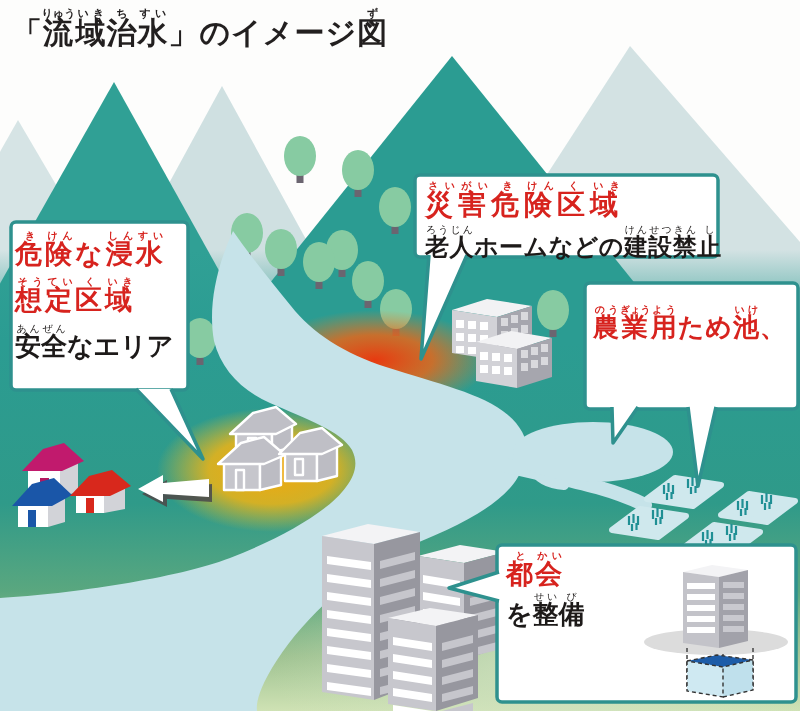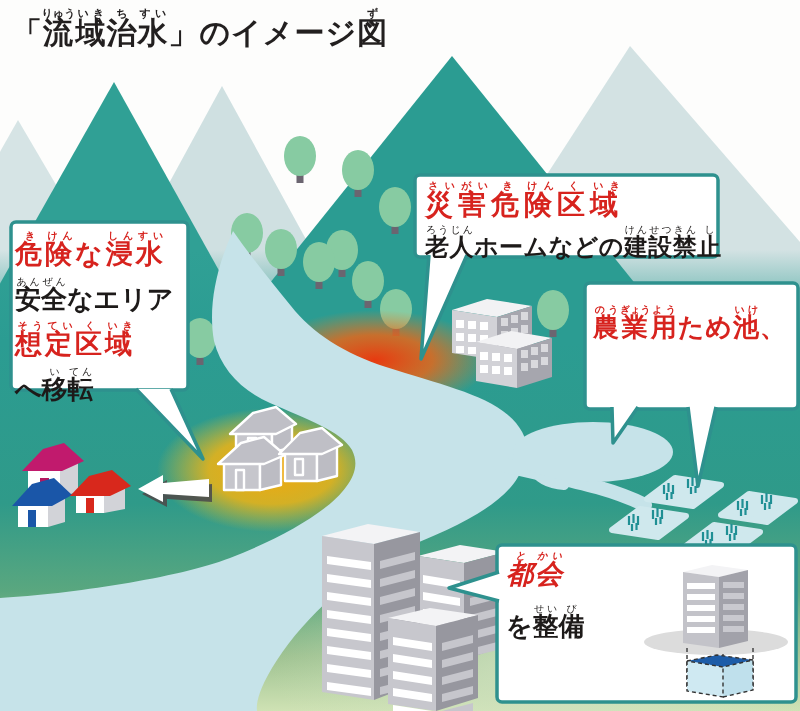--- a/index.html
+++ b/index.html
@@ -17,21 +17,21 @@
   .c1{left:15px;top:231px;}
   .c1 .red{font-size:27px;letter-spacing:3px;margin-bottom:9px;}
   .c1 .black{font-size:26px;letter-spacing:0px;margin-bottom:7px;}
   .c2{left:425px;top:181px;}
   .c2 .red{font-size:28px;letter-spacing:5px;margin-bottom:6px;}
   .c2 .black{font-size:24px;letter-spacing:0.5px;}
   .c3{left:593px;top:305px;}
   .c3 .red{font-size:26px;letter-spacing:1px;margin-bottom:7px;}
   .c3 .black{font-size:26px;letter-spacing:1px;}
   .c4{left:506px;top:551px;}
-  .c4 .red{font-size:27px;letter-spacing:2px;margin-bottom:16px;font-style:italic;}
+  .c4 .red{font-size:27px;letter-spacing:2px;margin-bottom:4px;}
   .c4 .black{font-size:26px;letter-spacing:0px;margin-bottom:6px;}
 </style>
 </head>
 <body>
 
 <div id="stage">
 
 <svg id="scene" width="800" height="711" viewBox="0 0 800 711">
   <defs>
     <linearGradient id="landGrad" x1="0" y1="250" x2="0" y2="711" gradientUnits="userSpaceOnUse">
@@ -330,23 +330,22 @@
       <polyline points="687,661 687,691 723,697 723,667"></polyline>
       <polyline points="723,697 753,690 753,660"></polyline>
     </g>
   </g>
 </svg>
 
 <div id="title" class="txt">「<ruby>流<rt>りゅう</rt></ruby><ruby>域<rt>いき</rt></ruby><ruby>治<rt>ち</rt></ruby><ruby>水<rt>すい</rt></ruby>」のイメージ<ruby>図<rt>ず</rt></ruby></div>
 
 <div class="txt c1">
   <span class="line red"><ruby>危<rt>き</rt></ruby><ruby>険<rt>けん</rt></ruby>な<ruby>浸<rt>しん</rt></ruby><ruby>水<rt>すい</rt></ruby></span>
+  <span class="line red"><ruby>想<rt>そう</rt></ruby><ruby>定<rt>てい</rt></ruby><ruby>区<rt>く</rt></ruby><ruby>域<rt>いき</rt></ruby></span>
   <span class="line black"><ruby>安<rt>あん</rt></ruby><ruby>全<rt>ぜん</rt></ruby>なエリア</span>
-  <span class="line red"><ruby>想<rt>そう</rt></ruby><ruby>定<rt>てい</rt></ruby><ruby>区<rt>く</rt></ruby><ruby>域<rt>いき</rt></ruby></span>
-  <span class="line black">へ<ruby>移<rt>い</rt></ruby><ruby>転<rt>てん</rt></ruby></span>
 </div>
 
 <div class="txt c2">
   <span class="line red"><ruby>災<rt>さい</rt></ruby><ruby>害<rt>がい</rt></ruby><ruby>危<rt>き</rt></ruby><ruby>険<rt>けん</rt></ruby><ruby>区<rt>く</rt></ruby><ruby>域<rt>いき</rt></ruby></span>
   <span class="line black"><ruby>老<rt>ろう</rt></ruby><ruby>人<rt>じん</rt></ruby>ホームなどの<ruby>建<rt>けん</rt></ruby><ruby>設<rt>せつ</rt></ruby><ruby>禁<rt>きん</rt></ruby><ruby>止<rt>し</rt></ruby></span>
 </div>
 
 <div class="txt c3">
   <span class="line red"><ruby>農<rt>のう</rt></ruby><ruby>業<rt>ぎょう</rt></ruby><ruby>用<rt>よう</rt></ruby>ため<ruby>池<rt>いけ</rt></ruby>、</span>
 </div>

